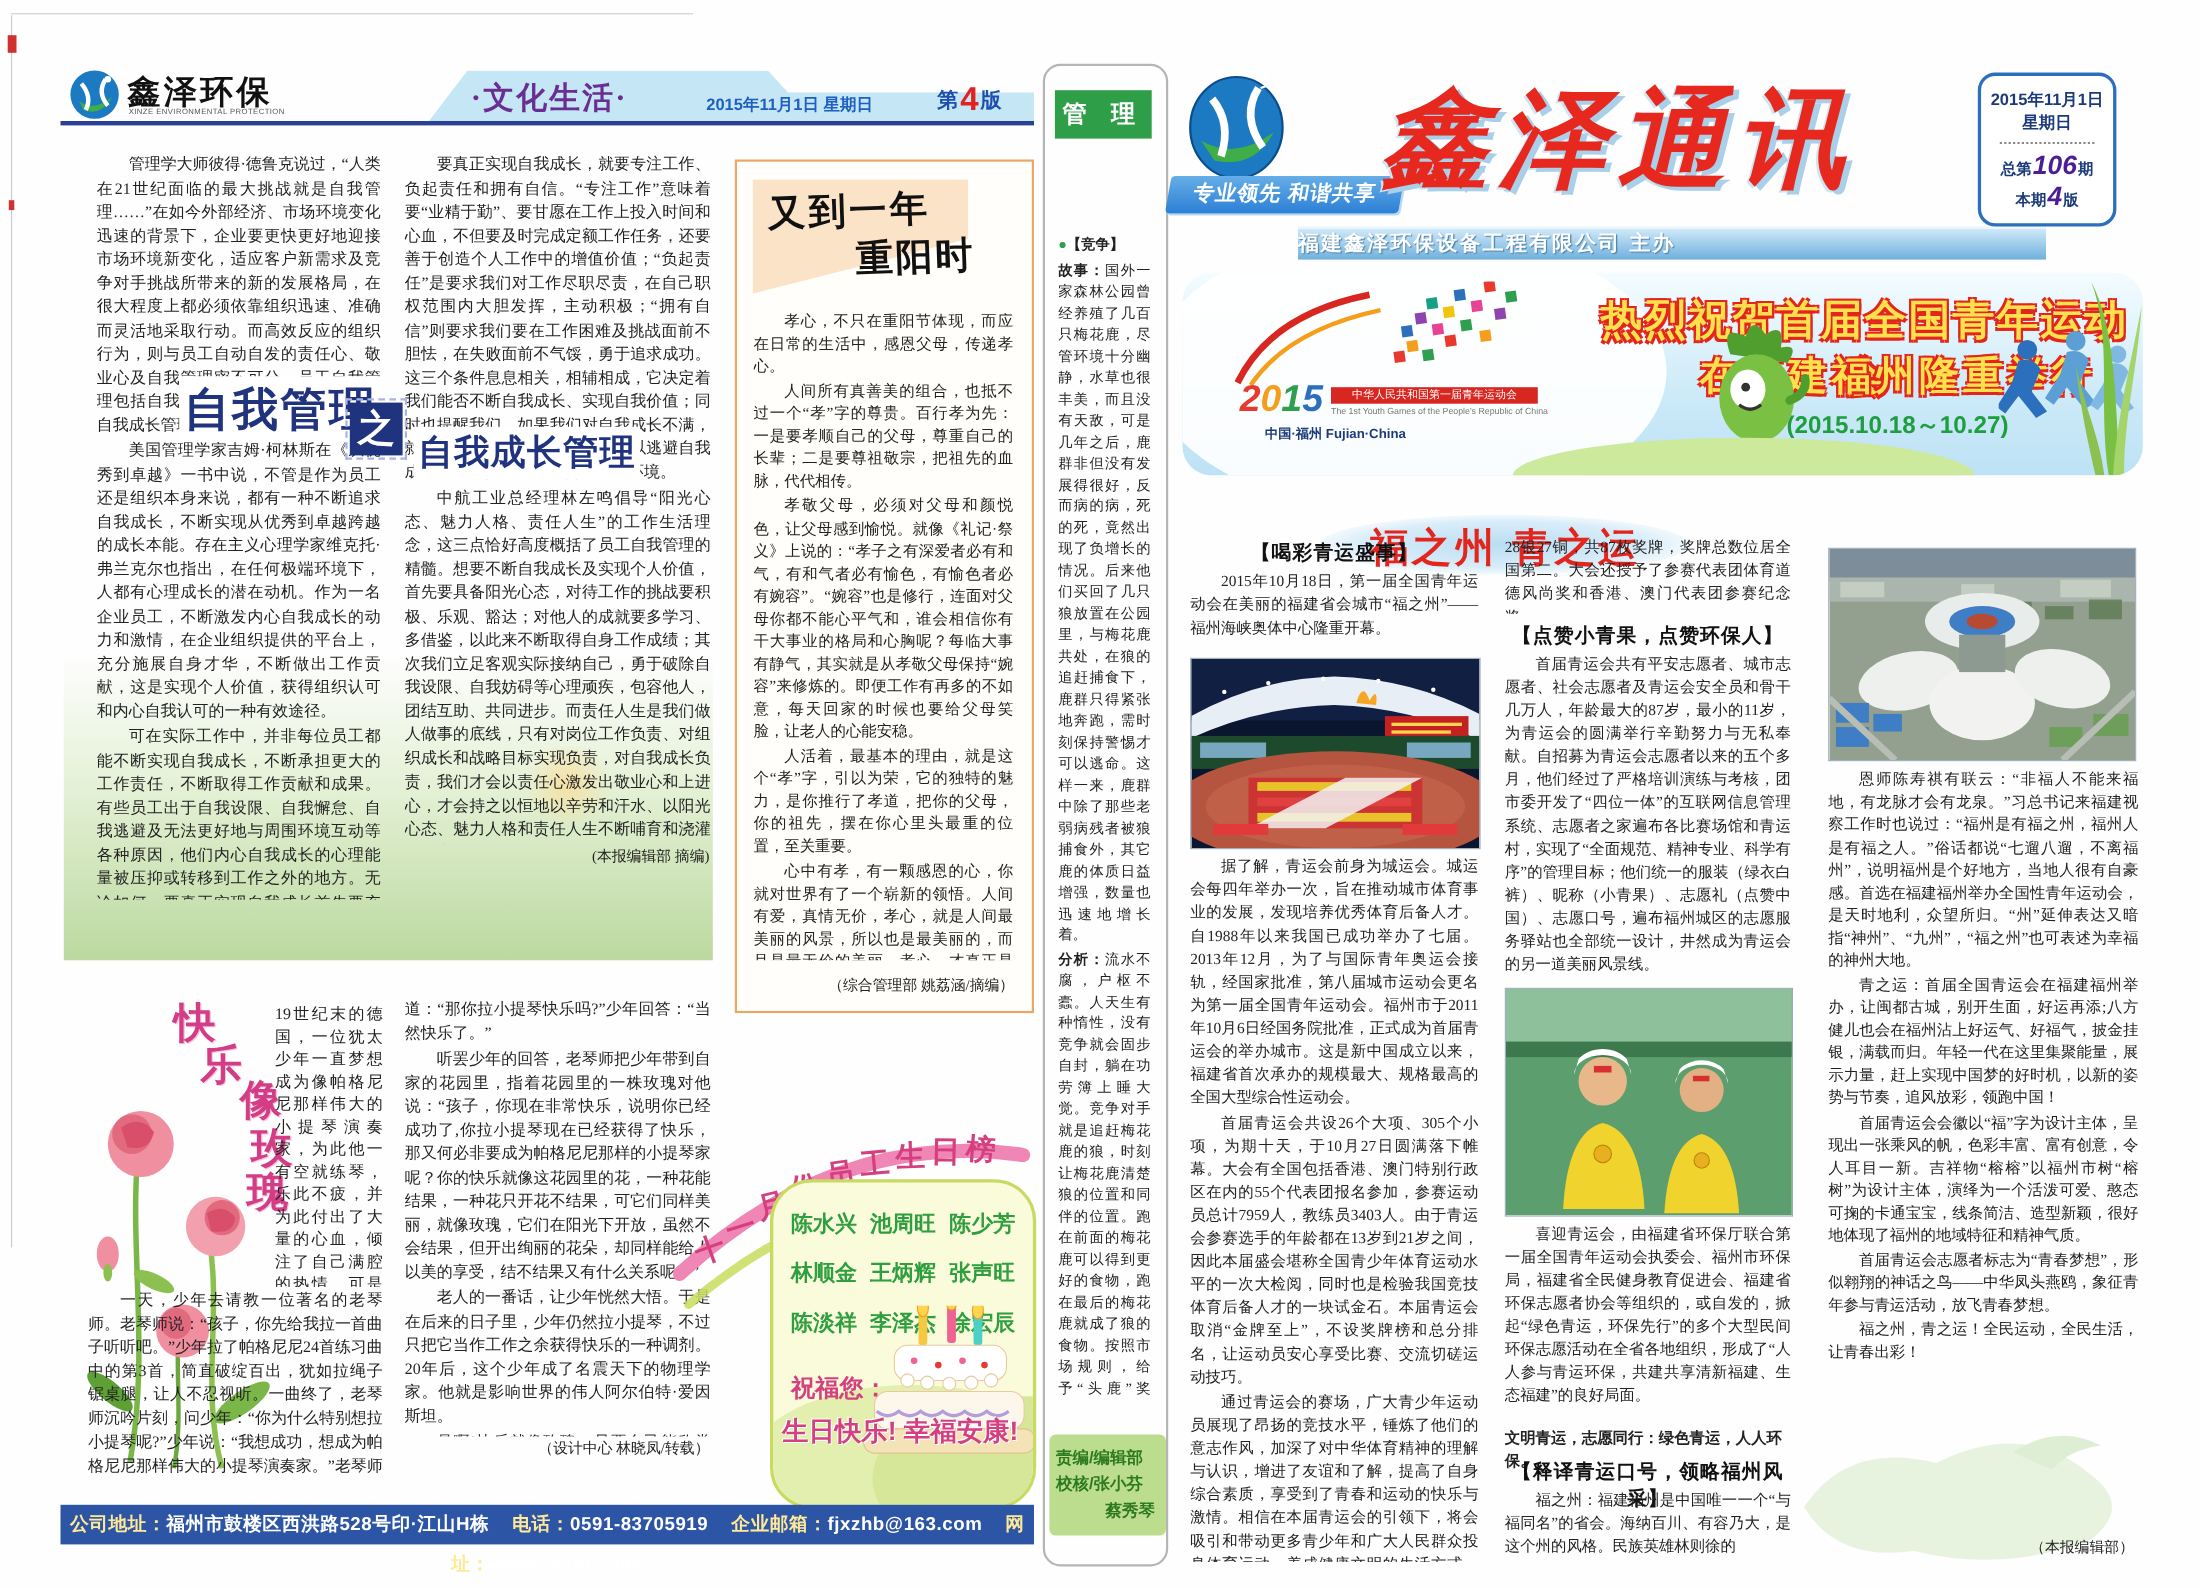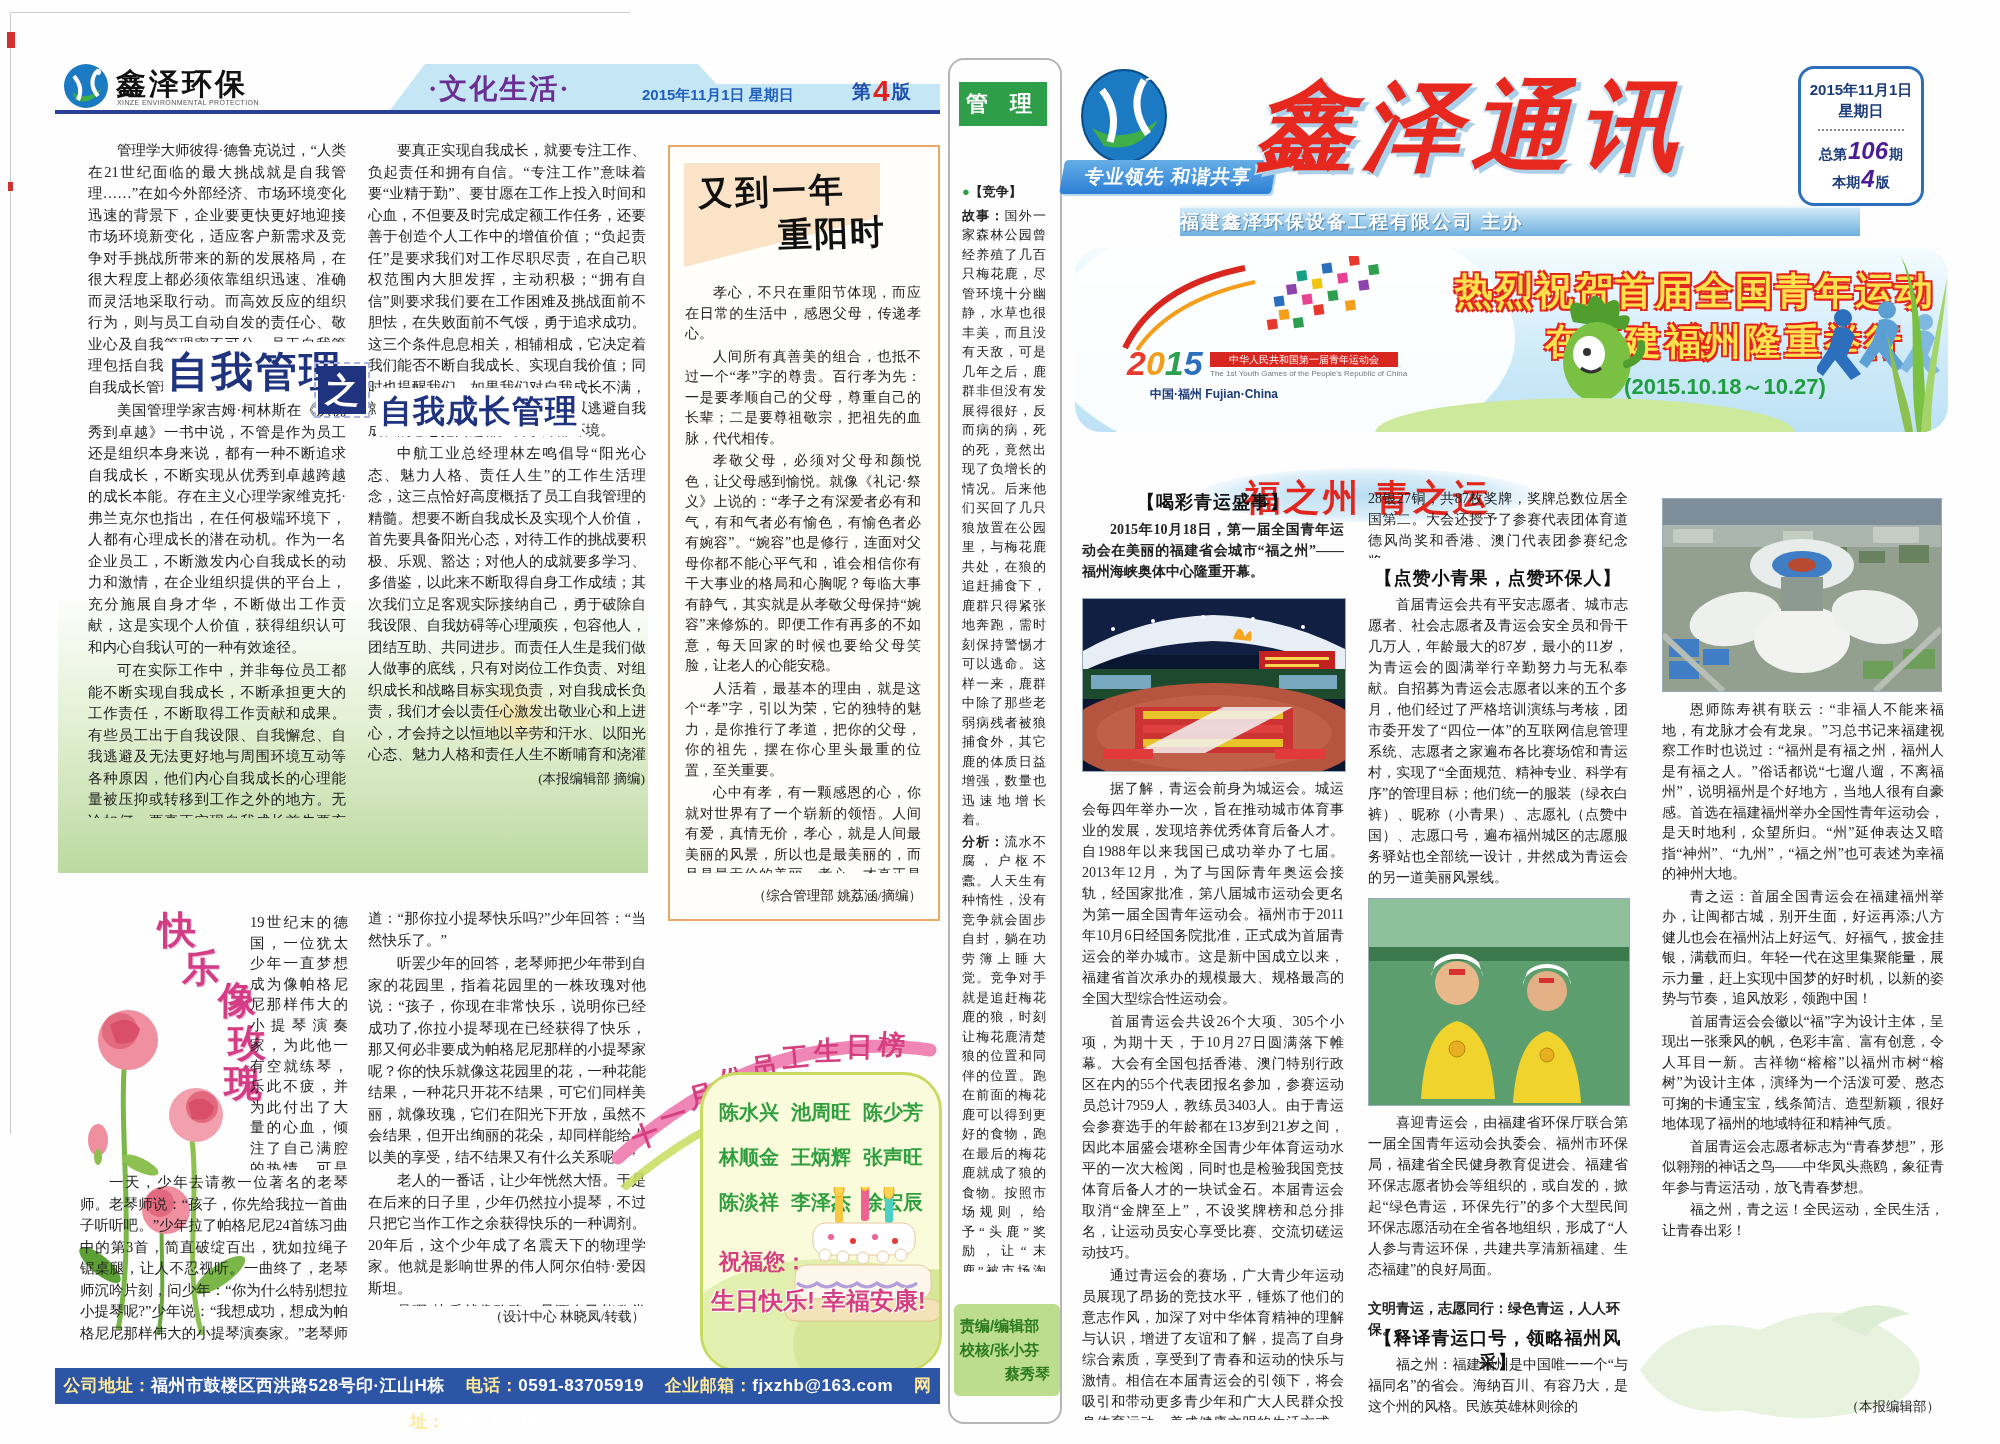--- a/index.html
+++ b/index.html
@@ -299,21 +299,21 @@
       <b>公司地址：</b><span>福州市鼓楼区西洪路528号印·江山H栋</span>&nbsp;&nbsp;&nbsp;
       <b>电话：</b><span>0591-83705919</span>&nbsp;&nbsp;&nbsp;
       <b>企业邮箱：</b><span>fjxzhb@163.com</span>&nbsp;&nbsp;&nbsp;
       <b>网址：</b><span>www.fjxzhb.com</span>
     </div>
   </div>
 
   <div class="strip">
     <div class="strip-h">管 理</div>
     <div class="strip-body">
-      <p class="p np" style="margin-bottom:4px;">
+      <p class="p np" style="margin-bottom:4px;margin-top:30px;">
         <span style="color:#2f9e49;">●</span><b>【竞争】</b>
       </p>
       <p class="p np"><b>故事：</b><span>国外一家森林公园曾经养殖了几百只梅花鹿，尽管环境十分幽静，水草也很丰美，而且没有天敌，可是几年之后，鹿群非但没有发展得很好，反而病的病，死的死，竟然出现了负增长的情况。后来他们买回了几只狼放置在公园里，与梅花鹿共处，在狼的追赶捕食下，鹿群只得紧张地奔跑，需时刻保持警惕才可以逃命。这样一来，鹿群中除了那些老弱病残者被狼捕食外，其它鹿的体质日益增强，数量也迅速地增长着。</span></p>
       <p class="p np"><b>分析：</b><span>流水不腐，户枢不蠹。人天生有种惰性，没有竞争就会固步自封，躺在功劳簿上睡大觉。竞争对手就是追赶梅花鹿的狼，时刻让梅花鹿清楚狼的位置和同伴的位置。跑在前面的梅花鹿可以得到更好的食物，跑在最后的梅花鹿就成了狼的食物。按照市场规则，给予“头鹿”奖励，让“末鹿”被市场淘汰。</span></p>
     </div>
     <div class="strip-f">
       <div>责编/编辑部</div>
       <div>校核/张小芬</div>
       <div class="r">蔡秀琴</div>
     </div>
@@ -407,21 +407,21 @@
     <div class="sec-ell"></div>
     <div class="sec-title">福之州 青之运</div>
 
     <svg class="decor-green" viewBox="0 0 350 150">
       <path d="M40 90 Q80 30 160 50 Q240 10 300 60 Q340 90 300 120 Q220 150 140 130 Q70 140 40 90 Z" fill="#cfe6bb"></path>
       <path d="M230 40 q40 -26 80 -6 q-30 4 -44 22 q-20 -8 -36 -16 Z" fill="#b8dba2"></path>
     </svg>
 
     <div class="col rcol" style="left:1082px;top:492px;width:262px;height:104px;">
       <p class="rh">【喝彩青运盛事】</p>
-      <p class="p" style="margin-top:6px;font-weight:bold;">2015年10月18日，第一届全国青年运动会在美丽的福建省会城市“福之州”——福州海峡奥体中心隆重开幕。</p>
+      <p class="p" style="margin-top:6px;">2015年10月18日，第一届全国青年运动会在美丽的福建省会城市“福之州”——福州海峡奥体中心隆重开幕。</p>
     </div>
     <div class="photo" style="left:1082px;top:598px;width:262px;height:172px;">
       <svg width="262" height="172" viewBox="0 0 262 172">
         <rect width="262" height="172" fill="#0a1530"></rect>
         <rect y="0" width="262" height="56" fill="#101f42"></rect>
         <path d="M0 52 Q60 18 130 16 Q200 18 262 50 L262 74 Q200 44 130 42 Q60 44 0 72 Z" fill="#e8eef5"></path>
         <g fill="#fff">
             <circle cx="30" cy="30" r="2"></circle>
             <circle cx="70" cy="22" r="2"></circle>
             <circle cx="120" cy="18" r="2"></circle>

